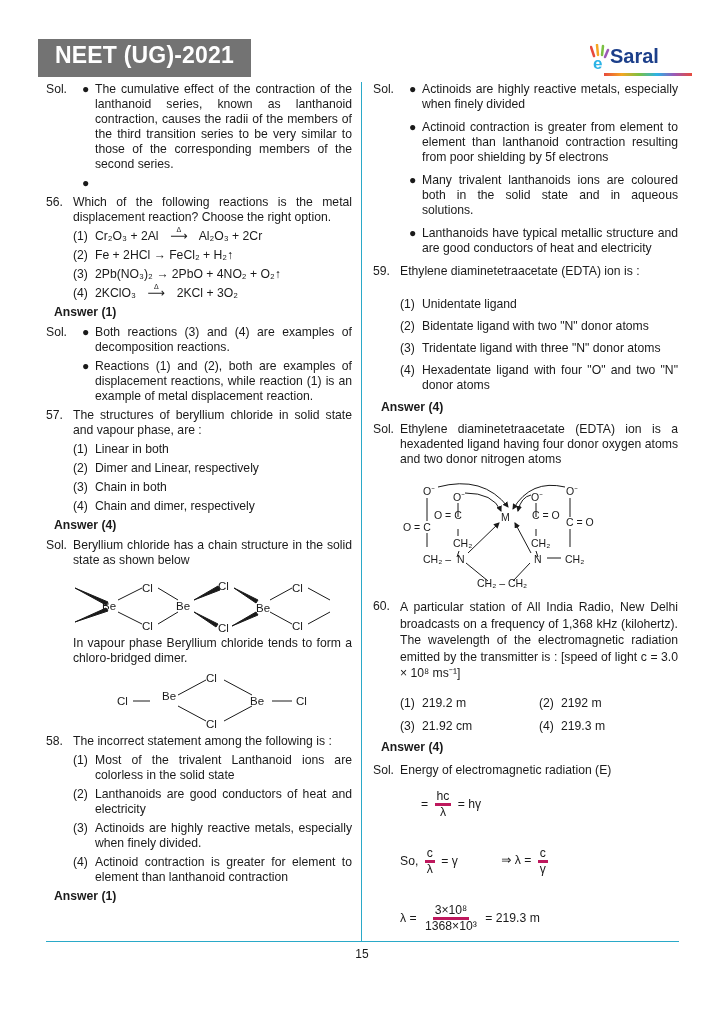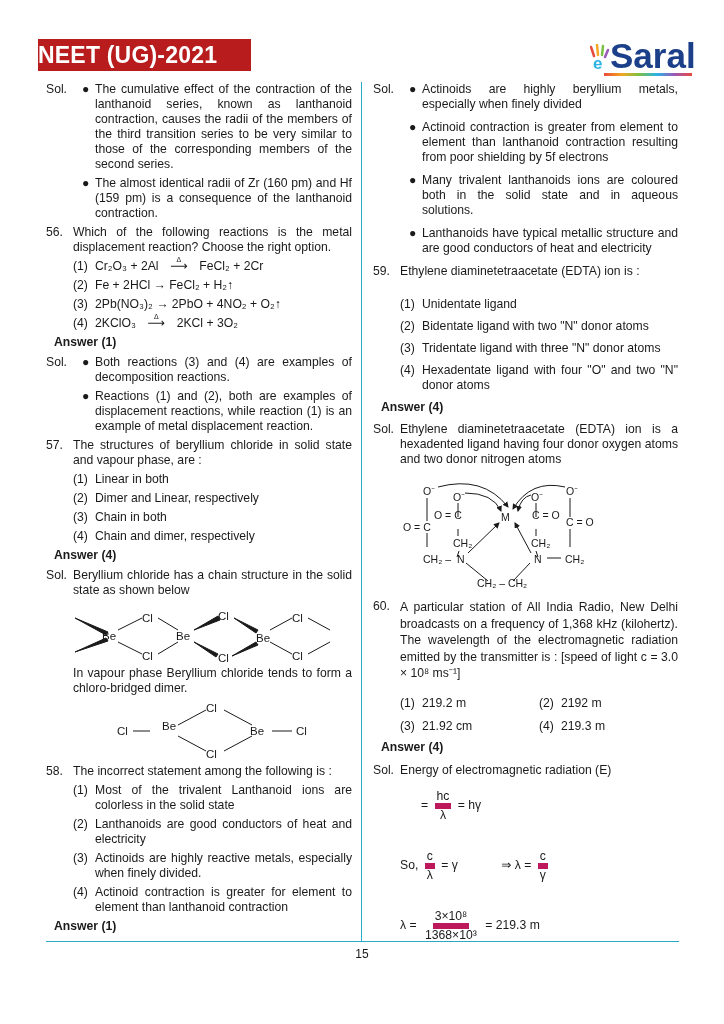--- a/index.html
+++ b/index.html
@@ -1,21 +1,21 @@
 <!DOCTYPE html>
 <html><head>
 <meta charset="utf-8">
 <style>
   html, body { margin: 0; padding: 0; background: #fff; }
   body { width: 724px; height: 1024px; position: relative; overflow: hidden;
          font-family: "Liberation Sans", sans-serif; color: #1a1a1a; font-size: 12.2px; }
-  .banner { position: absolute; left: 38px; top: 39px; width: 213px; height: 32px; background: #b91c1c;
-            color: #fff; font-weight: bold; font-size: 23px; line-height: 33px; text-align: left; letter-spacing: 0.2px; }
+  .banner { position: absolute; left: 38px; top: 39px; width: 213px; height: 38px; background: #737373;
+            color: #fff; font-weight: bold; font-size: 23px; line-height: 33px; text-align: center; letter-spacing: 0.2px; }
   .logo { position: absolute; left: 590px; top: 40px; width: 110px; height: 36px; }
-  .logo-text { position: absolute; left: 20px; top: 0; font-size: 35px; font-weight: bold; color: #1c3f8a; line-height: 32px; text-align: center; }
+  .logo-text { position: absolute; left: 20px; top: 0; font-size: 20px; font-weight: bold; color: #1c3f8a; line-height: 32px; text-align: center; }
   .logo-bar { position: absolute; left: 14px; top: 33px; width: 88px; height: 3px;
               background: linear-gradient(90deg,#e84a3c,#f5a623,#7bc043,#2bb3e6,#9b59b6,#e84a3c); }
   .logo-hand { position: absolute; left: 0; top: 4px; width: 20px; height: 26px; }
   .col { position: absolute; top: 82px; }
   .col-left { left: 46px; width: 306px; }
   .col-right { left: 373px; width: 305px; }
   .vline { position: absolute; left: 361px; top: 82px; width: 1px; height: 860px; background: #2aa9c8; }
   .hline { position: absolute; left: 46px; top: 941px; width: 633px; height: 1px; background: #2aa9c8; }
   .pagenum { position: absolute; left: 0; width: 724px; top: 947px; text-align: center; font-size: 12px; }
   .row { display: flex; line-height: 15px; margin-bottom: 4px; }
@@ -23,21 +23,21 @@
   .bullet { width: 13px; flex: 0 0 13px; }
   .txt { flex: 1; text-align: justify; }
   .qnum { width: 27px; flex: 0 0 27px; }
   .opt { display: flex; margin-left: 27px; line-height: 15px; margin-bottom: 4px; }
   .onum { width: 22px; flex: 0 0 22px; }
   .ans { font-weight: bold; line-height: 15px; margin: 2px 0 5px 8px; }
   .arrow-d { display: inline-block; position: relative; width: 34px; text-align: center; }
   .arrow-d .d { position: absolute; top: -7px; left: 0; width: 100%; font-size: 7px; }
   .opts2 { display: grid; grid-template-columns: 1fr 1fr; margin-left: 27px; row-gap: 4px; line-height: 15px; margin-bottom: 6px; }
   .frac { display: inline-flex; flex-direction: column; align-items: center; vertical-align: middle; margin: 0 3px; }
-  .frac .n { border-bottom: 6px solid #be185d; padding: 0 2px; line-height: 13px; }
+  .frac .n { border-bottom: 3px solid #be185d; padding: 0 2px; line-height: 13px; }
   .frac .dd { line-height: 13px; padding: 0 2px; }
   .eq { line-height: 20px; }
   svg text { font-family: "Liberation Sans", sans-serif; }
 </style>
 </head>
 <body>
 
 <div class="banner">NEET (UG)-2021</div>
 
 <div class="logo">
@@ -56,32 +56,31 @@
 
 <div class="col col-left">
   <div>
     <div class="row">
       <span class="sol-lbl">Sol.</span>
       <span class="bullet">●</span>
       <span class="txt">The cumulative effect of the contraction of the lanthanoid series, known as lanthanoid contraction, causes the radii of the members of the third transition series to be very similar to those of the corresponding members of the second series.</span>
     </div>
     <div class="row" style="padding-left:36px">
       <span class="bullet">●</span>
-      <span class="txt">The almost identical radii of Zr (160 pm) and Hf (159 pm) is a consequence of the lanthanoid contraction.</span>
     </div>
   </div>
 
   <div>
     <div class="row">
       <span class="qnum">56.</span>
       <span class="txt">Which of the following reactions is the metal displacement reaction? Choose the right option.</span>
     </div>
     <div class="opt">
       <span class="onum">(1)</span>
-      <span><span>Cr₂O₃ + 2Al</span> <span class="arrow-d"><span class="d">Δ</span>⟶</span> <span>FeCl₂ + 2Cr</span></span>
+      <span><span>Cr₂O₃ + 2Al</span> <span class="arrow-d"><span class="d">Δ</span>⟶</span> <span>Al₂O₃ + 2Cr</span></span>
     </div>
     <div class="opt">
       <span class="onum">(2)</span>
       <span><span>Fe + 2HCl</span> <span>→</span> <span>FeCl₂ + H₂↑</span></span>
     </div>
     <div class="opt">
       <span class="onum">(3)</span>
       <span><span>2Pb(NO₃)₂</span> <span>→</span> <span>2PbO + 4NO₂ + O₂↑</span></span>
     </div>
     <div class="opt">
@@ -204,21 +203,21 @@
       </div>
     <div class="ans">Answer (1)</div>
   </div>
 </div>
 
 <div class="col col-right">
   <div>
     <div class="row" style="margin-bottom:8px">
       <span class="sol-lbl">Sol.</span>
       <span class="bullet">●</span>
-      <span class="txt">Actinoids are highly beryllium metals, especially when finely divided</span>
+      <span class="txt">Actinoids are highly reactive metals, especially when finely divided</span>
     </div>
     <div class="row" style="padding-left:36px;margin-bottom:8px">
       <span class="bullet">●</span>
       <span class="txt">Actinoid contraction is greater from element to element than lanthanoid contraction resulting from poor shielding by 5f electrons</span>
     </div>
     <div class="row" style="padding-left:36px;margin-bottom:8px">
       <span class="bullet">●</span>
       <span class="txt">Many trivalent lanthanoids ions are coloured both in the solid state and in aqueous solutions.</span>
     </div>
     <div class="row" style="padding-left:36px;margin-bottom:8px">

